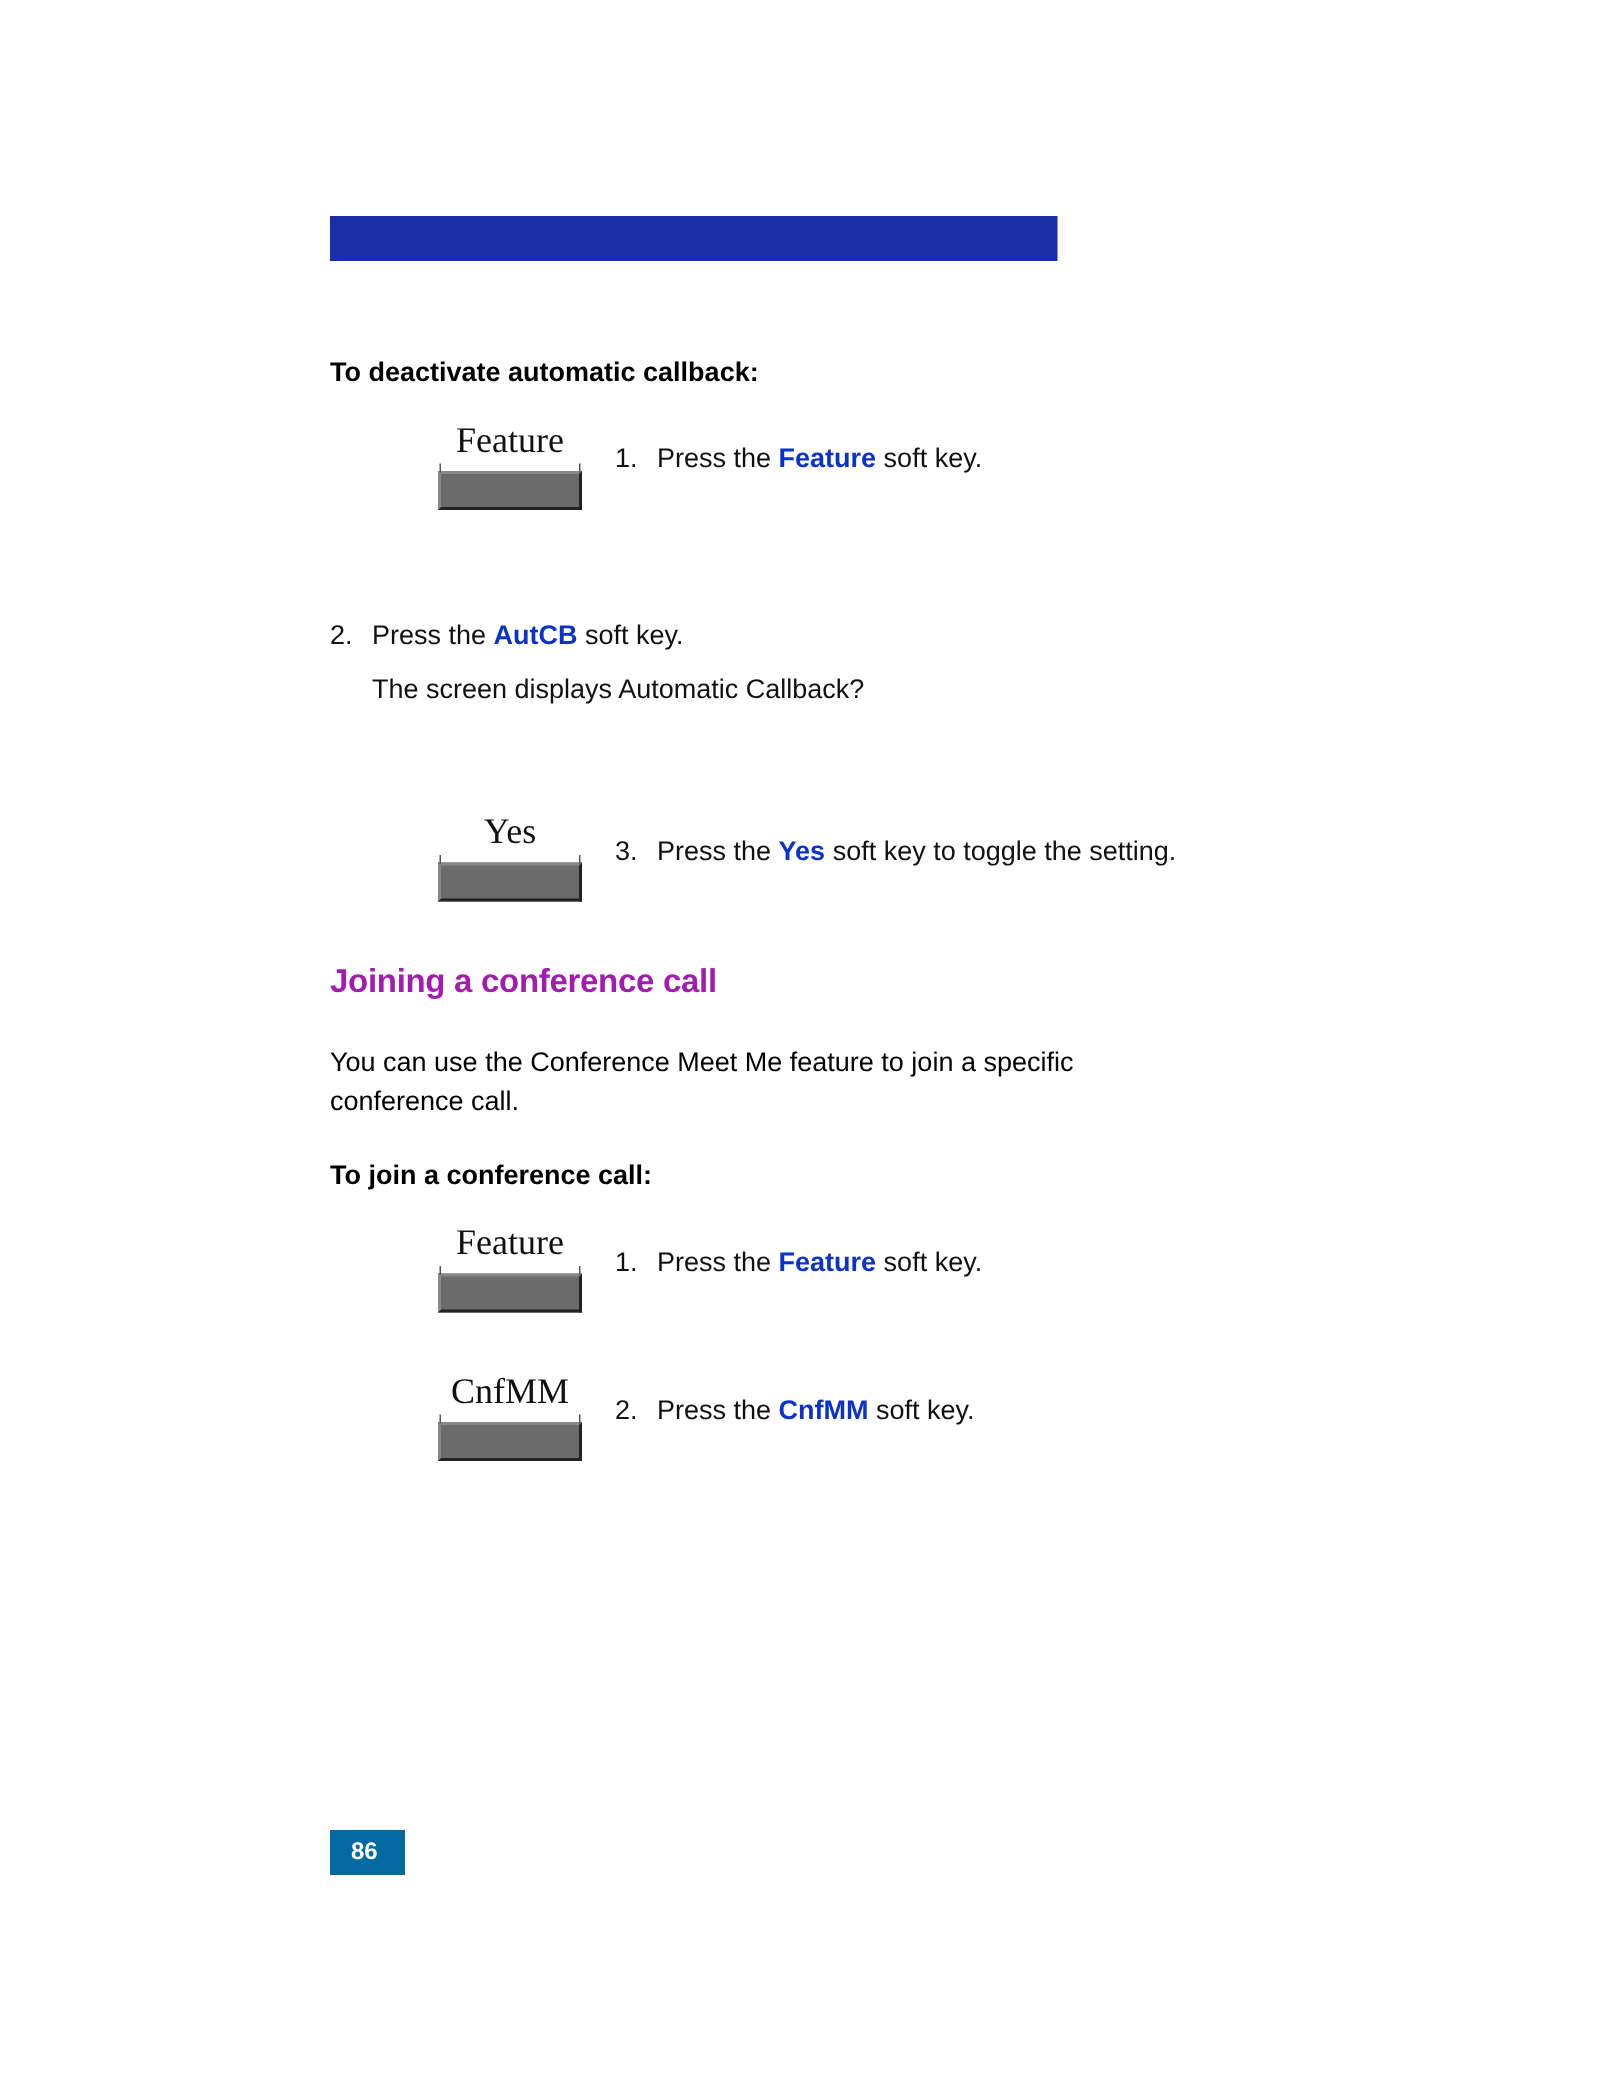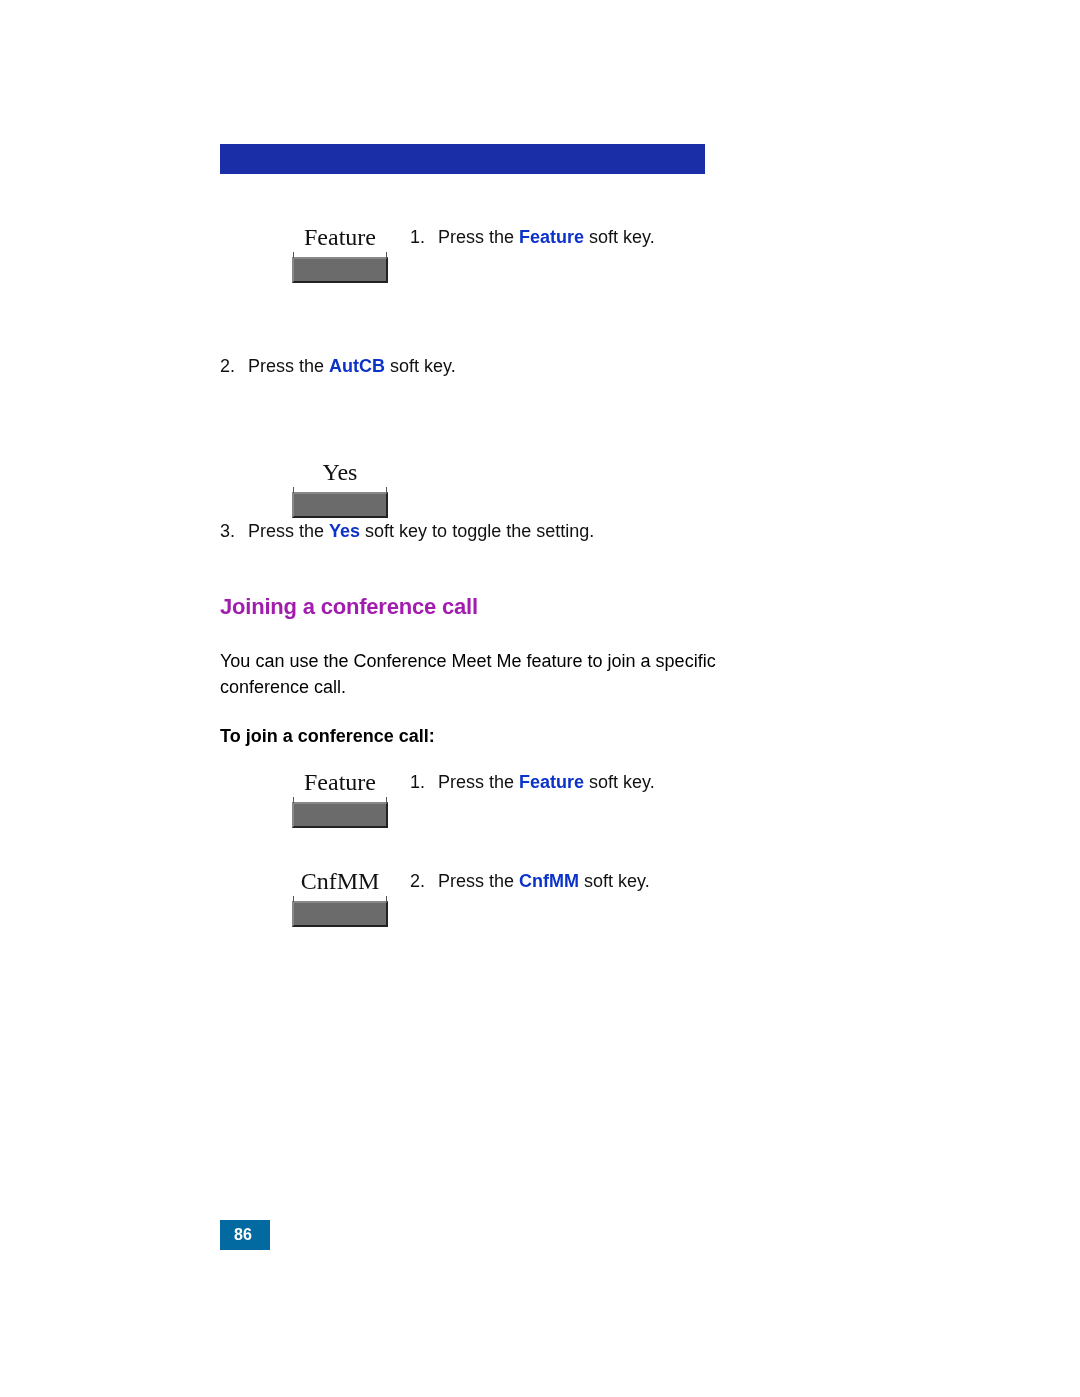--- a/index.html
+++ b/index.html
@@ -30,21 +30,21 @@
     font-family: "Arial Narrow", Arial, sans-serif;
     letter-spacing: 0.3px;
   }
   .bold-intro {
     font-weight: bold;
     font-size: 18px;
     margin: 14px 0 22px 0;
   }
   .row {
     display: flex;
-    align-items: flex-start;
+    align-items: center;
     margin-bottom: 70px;
   }
   .row.tight { margin-bottom: 40px; }
   .key-col {
     width: 190px;
     flex-shrink: 0;
     display: flex;
     flex-direction: column;
     align-items: center;
     padding-left: 50px;
@@ -129,20 +129,21 @@
   }
 </style>
 </head>
 <body>
 
 <div class="page">
 
   <div class="blue-bar"></div>
   <div class="header-title">Making a call</div>
 
+  <div class="bold-intro">To deactivate automatic callback:</div>
 
   <div class="row">
     <div class="key-col">
       <div class="key-label">Feature</div>
       <div class="softkey"></div>
     </div>
     <div class="text-col">
       <div class="step">
         <div class="step-num">1.</div>
         <div class="step-body">
@@ -153,24 +154,27 @@
   </div>
 
   <div class="row">
     <div class="text-col">
       <div class="step">
         <div class="step-num">2.</div>
         <div class="step-body">
           <span>Press the </span><span class="k">AutCB</span><span> soft key.</span>
         </div>
       </div>
-    </div>
-  </div>
-
-  <div class="row" style="margin-bottom:40px;flex-direction:column;">
+      <div class="extra">
+        <span>The screen displays </span><span class="mono">Automatic Callback?</span>
+      </div>
+    </div>
+  </div>
+
+  <div class="row" style="margin-bottom:40px;">
     <div class="key-col">
       <div class="key-label">Yes</div>
       <div class="softkey"></div>
     </div>
     <div class="text-col">
       <div class="step">
         <div class="step-num">3.</div>
         <div class="step-body">
           <span>Press the </span><span class="k">Yes</span><span> soft key to toggle the setting.</span>
         </div>

